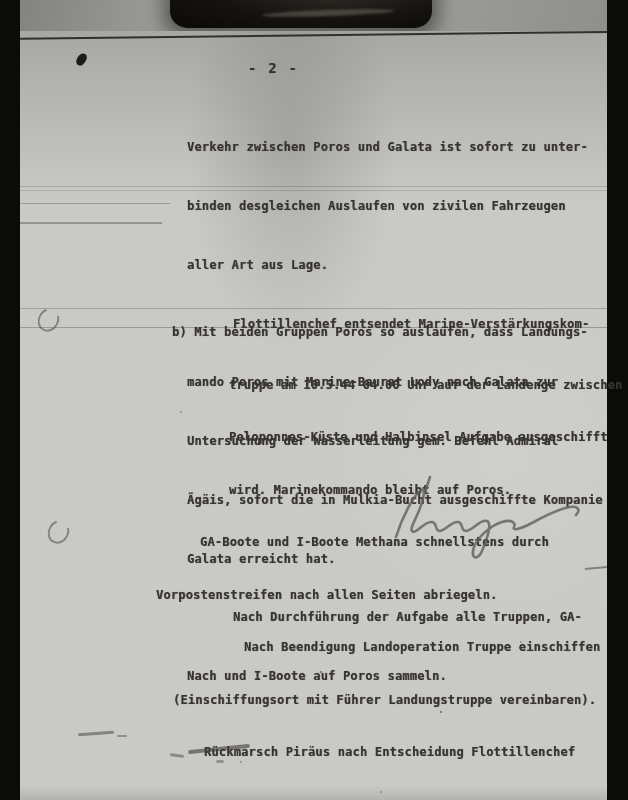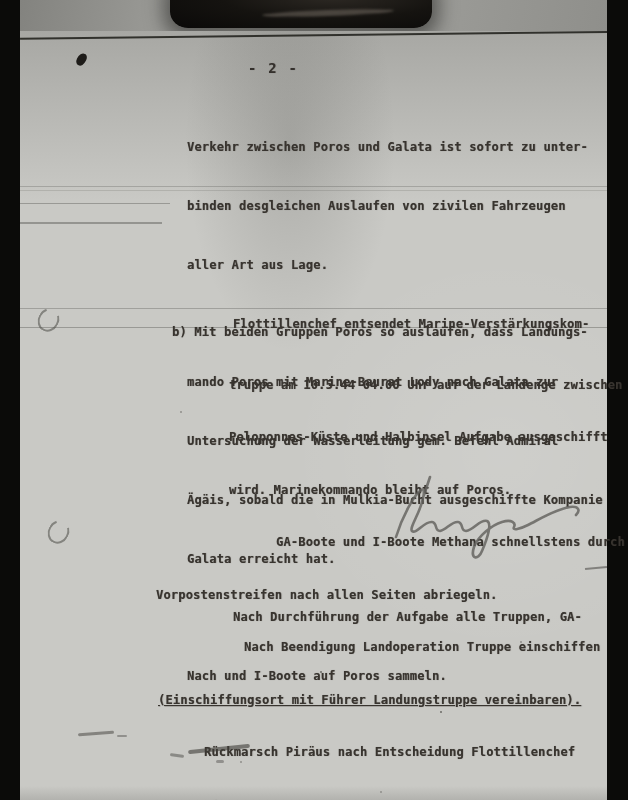--- a/index.html
+++ b/index.html
@@ -59,23 +59,23 @@
   .blot{position:absolute;left:57px;top:22px;width:9px;height:13px;background:#1e1c19;
     border-radius:60% 40% 55% 45%;transform:rotate(25deg);
     box-shadow:-15px 15px 0 -6px rgba(30,28,25,.85),-12px 21px 0 -7px rgba(30,28,25,.7);}
 
   
   .typed{position:absolute;font-size:12px;font-weight:bold;color:var(--ink);
     letter-spacing:0.2px;white-space:pre;
     text-shadow:0.4px 0.4px 0.7px rgba(50,45,40,.6);}
   .para-a{left:167px;top:68px;line-height:19.6px;}
   .para-b{left:136px;top:258px;line-height:17.5px;}
-  .ml2{margin-left:2px;text-decoration:underline;}  .ml10{margin-left:16px;} .ml28{margin-left:28px;}
+  .ml2{margin-left:17px;}  .ml10{margin-left:16px;} .ml28{margin-left:28px;}
   .ml38{margin-left:46px;} .ml46{margin-left:73px;} .ml70{margin-left:48px;}
-  .ml72{margin-left:72px;padding-left:16px;} .ml76{margin-left:120px;}
+  .ml72{margin-left:72px;padding-left:16px;} .ml76{margin-left:44px;}
 
   .pageno{position:absolute;left:228px;top:29px;font-size:13.5px;font-weight:bold;
     letter-spacing:2px;color:#34302c;text-shadow:0.4px 0.4px 0.7px rgba(50,45,40,.6);}
 
   
   .sig{position:absolute;left:368px;top:438px;width:210px;height:100px;}
   .sig path{fill:none;stroke:var(--pencil);stroke-width:2.6;stroke-linecap:round;
     stroke-linejoin:round;opacity:.82;}
   .pencil-dash{position:absolute;left:565px;top:536px;width:22px;height:2px;
     background:var(--pencil);transform:rotate(-5deg);opacity:.7;}
@@ -119,21 +119,21 @@
 
     <div class="pageno typed">- 2 -</div>
 
     <div class="typed para-a">
       <div class="line">Verkehr zwischen Poros und Galata ist sofort zu unter-</div>
       <div class="line">binden desgleichen Auslaufen von zivilen Fahrzeugen</div>
       <div class="line">aller Art aus Lage.</div>
       <div class="line ml38">Flottillenchef entsendet Marine-Verstärkungskom-</div>
       <div class="line">mando Poros mit Marine-Baurat Lody nach Galata zur</div>
       <div class="line">Untersuchung der Wasserleitung gem. Befehl Admiral</div>
-      <div class="line">Ägäis, sobald die in Mulkia-Bucht ausgeschiffte Kompanie</div>
+      <div class="line">Ägäis, sofort die in Mulkia-Bucht ausgeschiffte Kompanie</div>
       <div class="line">Galata erreicht hat.</div>
       <div class="line ml38">Nach Durchführung der Aufgabe alle Truppen, GA-</div>
       <div class="line">Nach und I-Boote auf Poros sammeln.</div>
     </div>
 
     <div class="typed para-b">
       <div class="line ml10">b) Mit beiden Gruppen Poros so auslaufen, dass Landungs-</div>
       <div class="line ml46">truppe am 10.5.44 04.00 Uhr auf der Landenge zwischen</div>
       <div class="line ml46">Peloponnes-Küste und Halbinsel Aufgabe ausgeschifft</div>
       <div class="line ml46">wird. Marinekommando bleibt auf Poros.</div>

